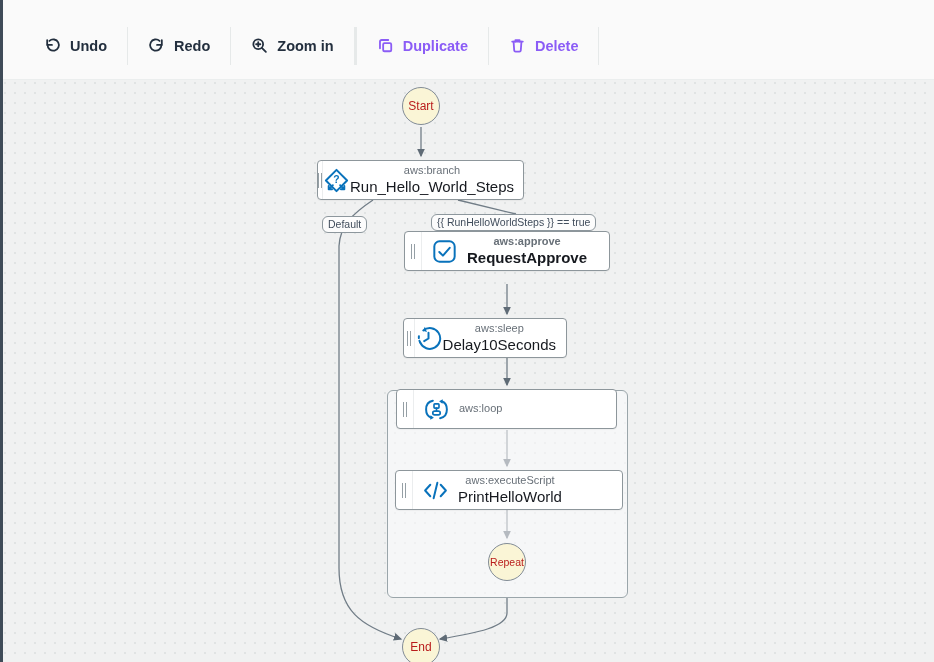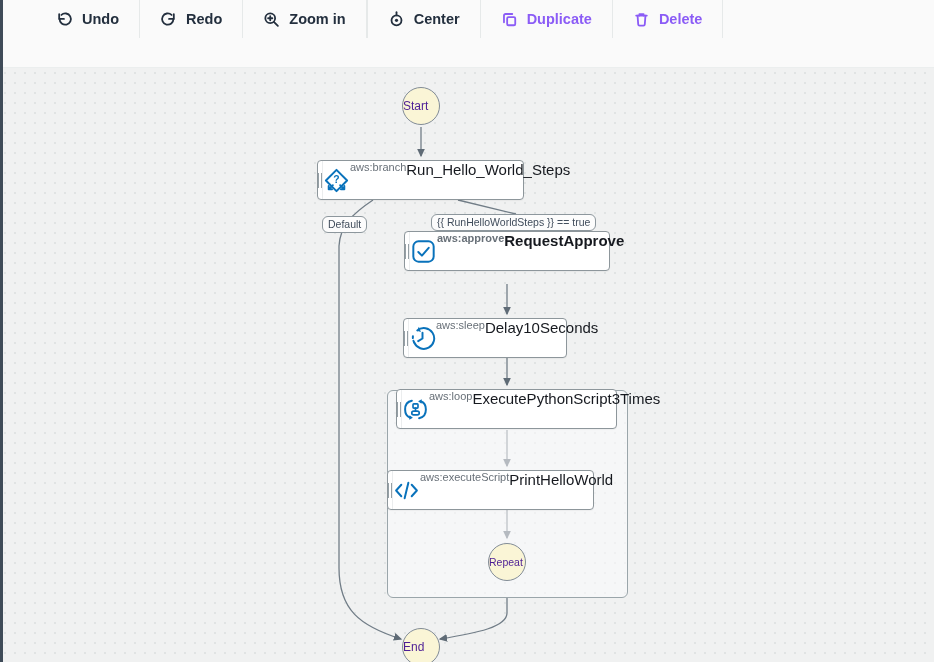--- a/index.html
+++ b/index.html
@@ -2,22 +2,22 @@
 <html><head>
 <meta charset="utf-8">
 <style>
   html,body{margin:0;padding:0;background:#fff;}
   *{box-sizing:border-box;}
   #app{position:relative;width:934px;height:662px;overflow:hidden;
        font-family:"Liberation Sans","DejaVu Sans",sans-serif;background:#fafafa;}
   #left-edge{position:absolute;left:0;top:0;width:3px;height:662px;background:#3f4b58;z-index:60;}
 
   
-  #toolbar{position:absolute;left:0;top:0;width:934px;height:68px;background:#fafafa;
-           border-bottom:1px solid #ebeeee;display:flex;padding-left:36px;z-index:40;}
+  #toolbar{position:absolute;left:0;top:12px;width:934px;height:68px;background:#fafafa;
+           border-bottom:1px solid #ebeeee;display:flex;align-items:center;padding-left:24px;z-index:40;}
   .tb-btn{display:flex;align-items:center;gap:9px;padding:0 20px;height:38px;cursor:pointer;
           color:#232f3e;font-size:14.5px;font-weight:700;white-space:nowrap;}
   .tb-btn.disabled{color:#8b5cf6;cursor:default;}
   .tb-sep{width:1px;height:38px;background:#e6e9e9;}
   .tb-icon{width:17px;height:17px;stroke:currentColor;fill:none;stroke-width:1.7;
            stroke-linecap:round;stroke-linejoin:round;flex:0 0 auto;}
 
   
   #canvas{position:absolute;left:0;top:68px;width:934px;height:594px;background:#f0f1f1;
           background-image:radial-gradient(circle,#e0e3e3 1.3px,transparent 1.4px);
@@ -27,27 +27,27 @@
   .group-box{position:absolute;left:387px;top:322px;width:241px;height:208px;
              background:rgba(252,252,253,0.55);border:1px solid #9aa5aa;border-radius:6px;z-index:2;}
 
   .node{position:absolute;height:40px;background:#fff;border:1px solid #8d969b;border-radius:4px;
         display:flex;align-items:stretch;z-index:4;box-shadow:0 1px 1px rgba(0,0,0,0.04);cursor:pointer;}
   .grip{width:17px;display:flex;align-items:center;justify-content:center;border-right:1px solid #ebedee;cursor:grab;}
   .grip-bars{width:4px;height:15px;border-left:1.5px solid #959fa5;border-right:1.5px solid #959fa5;}
   .n-icon-wrap{width:45px;display:flex;align-items:center;justify-content:center;color:#0972bb;}
   .n-icon{width:27px;height:27px;stroke:currentColor;fill:none;stroke-width:1.9;
           stroke-linecap:round;stroke-linejoin:round;}
-  .n-text{display:flex;flex-direction:row;justify-content:center;line-height:1.25;padding-right:10px;text-align:center;}
+  .n-text{display:flex;flex-direction:column;justify-content:center;line-height:1.25;padding-right:10px;text-align:center;}
   .n-type{font-size:11px;color:#687078;}
   .n-title{font-size:15px;color:#16191f;white-space:nowrap;}
 
   .terminal{position:absolute;width:38px;height:38px;border-radius:50%;background:#faf5d6;
-            border:1px solid #828c96;display:flex;align-items:center;justify-content:flex-start;
-            font-size:12px;color:#4c1d95;z-index:4;cursor:pointer;}
+            border:1px solid #828c96;display:flex;align-items:center;justify-content:center;
+            font-size:12px;color:#b91c1c;z-index:4;cursor:pointer;}
   #terminal-repeat{font-size:10.5px;}
 
   .edge-label{position:absolute;font-size:10.5px;color:#414d5c;background:#fcfcfc;
               border:1px solid #8d979d;border-radius:6px;padding:1px 5px;line-height:13px;
               white-space:nowrap;z-index:3;}
 </style>
 </head>
 <body>
 
 <div id="app">
@@ -73,28 +73,20 @@
     <div class="tb-btn">
       <svg class="tb-icon" viewBox="0 0 16 16">
         <circle cx="6.8" cy="6.8" r="4.6"></circle>
           <path d="M10.2,10.2 L14,14"></path>
           <path d="M6.8,4.8 V8.8 M4.8,6.8 H8.8"></path>
       </svg>
         <span>Zoom in</span>
     </div>
     <div class="tb-sep"></div>
     <div class="tb-sep"></div>
-    <div class="tb-btn">
-      <svg class="tb-icon" viewBox="0 0 16 16">
-        <circle cx="8" cy="8.8" r="4.7"></circle>
-          <circle cx="8" cy="8.8" r="1.5" fill="currentColor" stroke="none"></circle>
-          <path d="M8,1.2 V4.1"></path>
-      </svg>
-        <span>Center</span>
-    </div>
     <div class="tb-sep"></div>
     <div class="tb-btn disabled">
       <svg class="tb-icon" viewBox="0 0 16 16">
         <rect x="5.8" y="5.8" width="7.6" height="7.6" rx="1.2"></rect>
           <path d="M2.8,10.6 V4.3 A1.5,1.5 0 0 1 4.3,2.8 H10.6"></path>
       </svg>
         <span>Duplicate</span>
     </div>
     <div class="tb-sep"></div>
     <div class="tb-btn disabled">
@@ -204,25 +196,24 @@
           <path d="M7,22.8 L10.5,20.9 L7.3,18.6 Z" fill="currentColor" stroke="none"></path>
           <path d="M16.5,21.4 C21,20.6 23,17.6 23,13 C23,9.2 21.6,6.5 18.5,5.3"></path>
           <path d="M19,3.2 L15.5,5.1 L18.7,7.4 Z" fill="currentColor" stroke="none"></path>
           <rect x="10.6" y="7.6" width="4.8" height="4" rx="0.8" stroke-width="1.6"></rect>
           <path d="M13,11.6 V14.6" stroke-width="1.6"></path>
           <rect x="9.4" y="14.6" width="7.2" height="3.6" rx="1.8" stroke-width="1.6"></rect>
         </svg>
       </div>
       <div class="n-text">
         <div class="n-type">aws:loop</div>
-        <div class="n-title">ExecutePythonScript3Times</div>
-      </div>
-    </div>
-
-    <div class="node" style="left:387px;top:402px;width:207px;">
+      </div>
+    </div>
+
+    <div class="node" style="left:395px;top:402px;width:228px;">
       <div class="grip">
           <span class="grip-bars"></span>
         </div>
       <div class="n-icon-wrap">
         <svg class="n-icon" viewBox="0 0 26 26" stroke-width="2">
           <path d="M8,7.5 L3,13 L8,18.5"></path>
           <path d="M18,7.5 L23,13 L18,18.5"></path>
           <path d="M14.8,5.5 L11.2,20.5"></path>
         </svg>
       </div>

